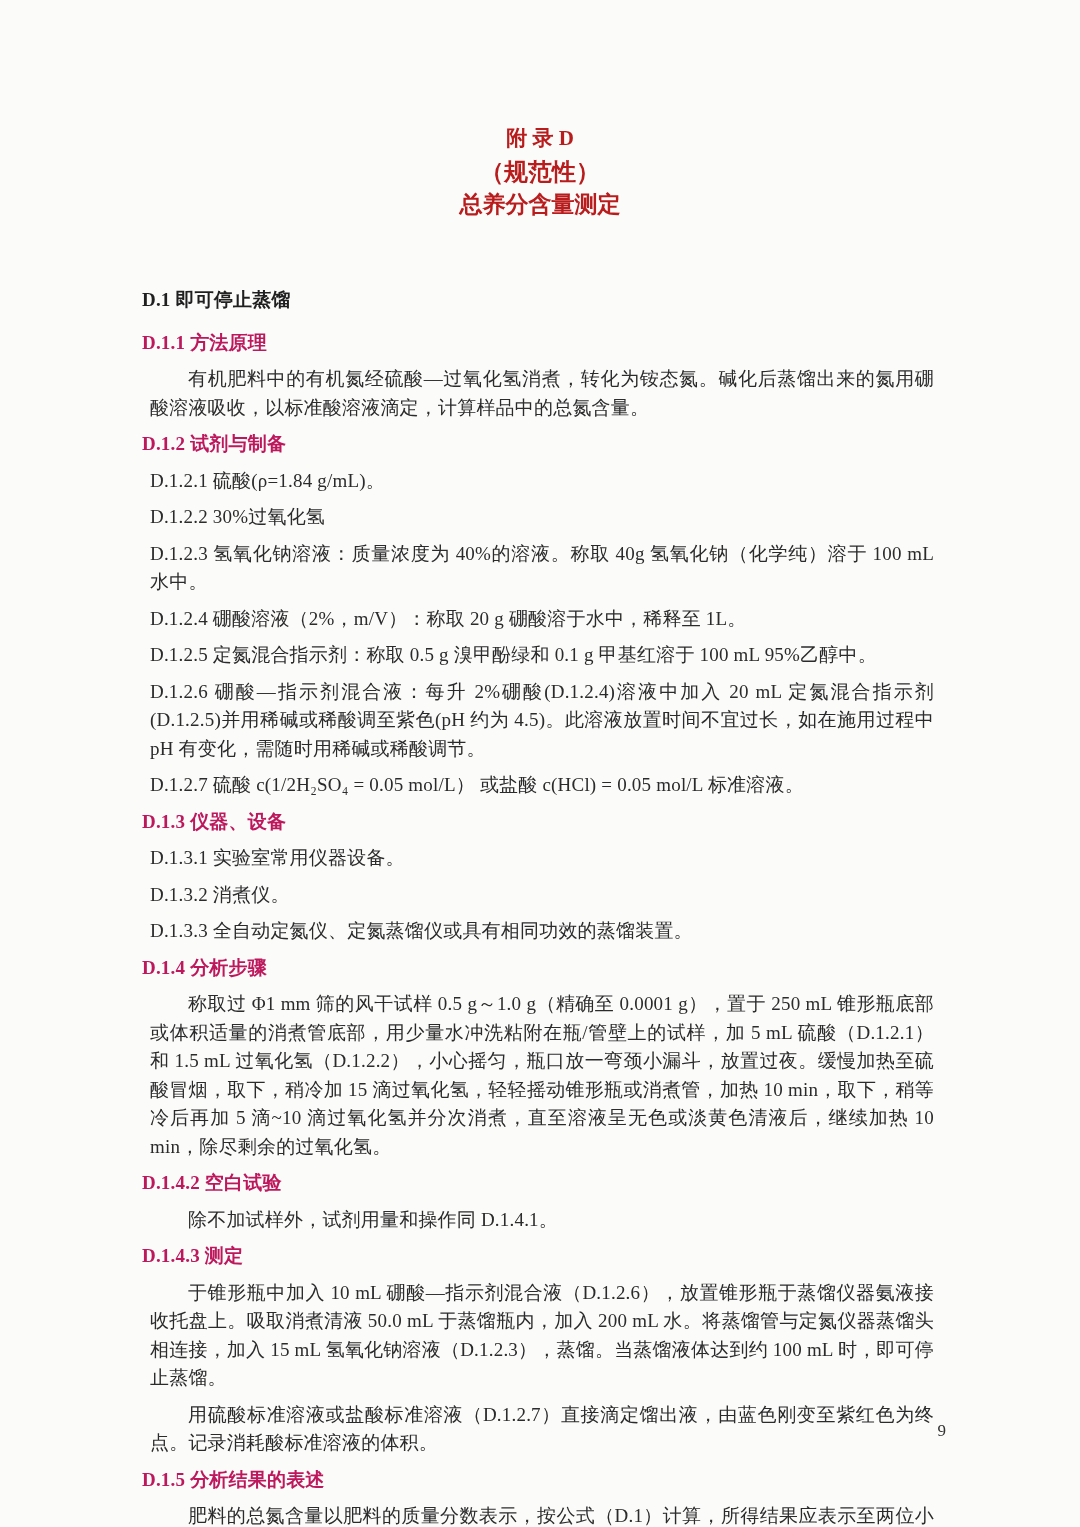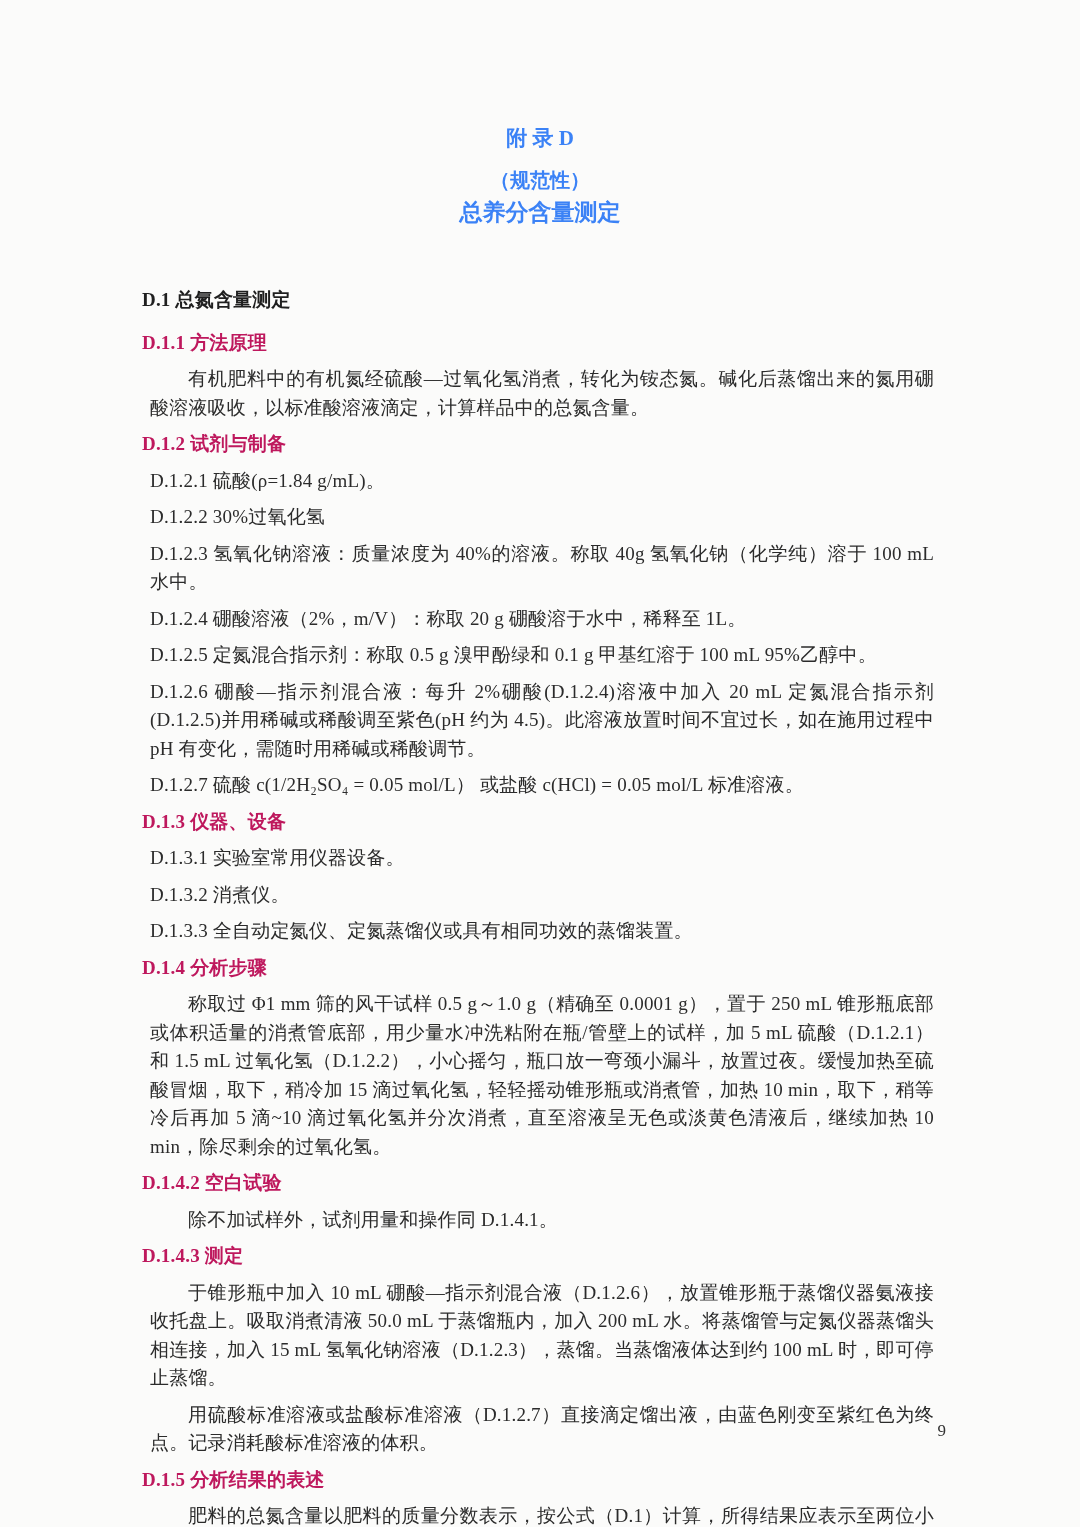--- a/index.html
+++ b/index.html
@@ -16,30 +16,30 @@
     font-family: "Liberation Serif", "DejaVu Serif", serif;
     overflow: hidden;
   }
   .title-block {
     position: absolute;
     top: 126px;
     left: 0;
     width: 100%;
     text-align: center;
     font-weight: bold;
-    color: #3b82f6;
+    color: #b91c1c;
   }
   .title-line-1 {
     font-size: 21px;
     line-height: 24px;
   }
   .title-line-2 {
-    font-size: 20px;
+    font-size: 24px;
     line-height: 24px;
-    margin-top: 18px;
+    margin-top: 10px;
   }
   .title-line-3 {
     font-size: 23px;
     line-height: 24px;
     margin-top: 9px;
   }
   .content {
     position: absolute;
     top: 286px;
     left: 142px;
@@ -75,21 +75,21 @@
 
 <div class="page">
 
   <header class="title-block">
     <div class="title-line-1">附 录 D</div>
     <div class="title-line-2">（规范性）</div>
     <div class="title-line-3">总养分含量测定</div>
   </header>
 
   <main class="content" id="content">
-      <p class="sec sec-h1">D.1 总氮含量测定</p>
+      <p class="sec sec-h1">D.1 即可停止蒸馏</p>
       <p class="sec sec-h2">D.1.1 方法原理</p>
       <p class="sec sec-p">有机肥料中的有机氮经硫酸—过氧化氢消煮，转化为铵态氮。碱化后蒸馏出来的氮用硼酸溶液吸收，以标准酸溶液滴定，计算样品中的总氮含量。</p>
       <p class="sec sec-h2">D.1.2 试剂与制备</p>
       <p class="sec sec-clause">D.1.2.1 硫酸(ρ=1.84 g/mL)。</p>
       <p class="sec sec-clause">D.1.2.2 30%过氧化氢</p>
       <p class="sec sec-clause">D.1.2.3 氢氧化钠溶液：质量浓度为 40%的溶液。称取 40g 氢氧化钠（化学纯）溶于 100 mL 水中。</p>
       <p class="sec sec-clause">D.1.2.4 硼酸溶液（2%，m/V）：称取 20 g 硼酸溶于水中，稀释至 1L。</p>
       <p class="sec sec-clause">D.1.2.5 定氮混合指示剂：称取 0.5 g 溴甲酚绿和 0.1 g 甲基红溶于 100 mL 95%乙醇中。</p>
       <p class="sec sec-clause">D.1.2.6 硼酸—指示剂混合液：每升 2%硼酸(D.1.2.4)溶液中加入 20 mL 定氮混合指示剂(D.1.2.5)并用稀碱或稀酸调至紫色(pH 约为 4.5)。此溶液放置时间不宜过长，如在施用过程中 pH 有变化，需随时用稀碱或稀酸调节。</p>
       <p class="sec sec-clause">D.1.2.7 硫酸 c(1/2H₂SO₄ = 0.05 mol/L） 或盐酸 c(HCl) = 0.05 mol/L 标准溶液。</p>

